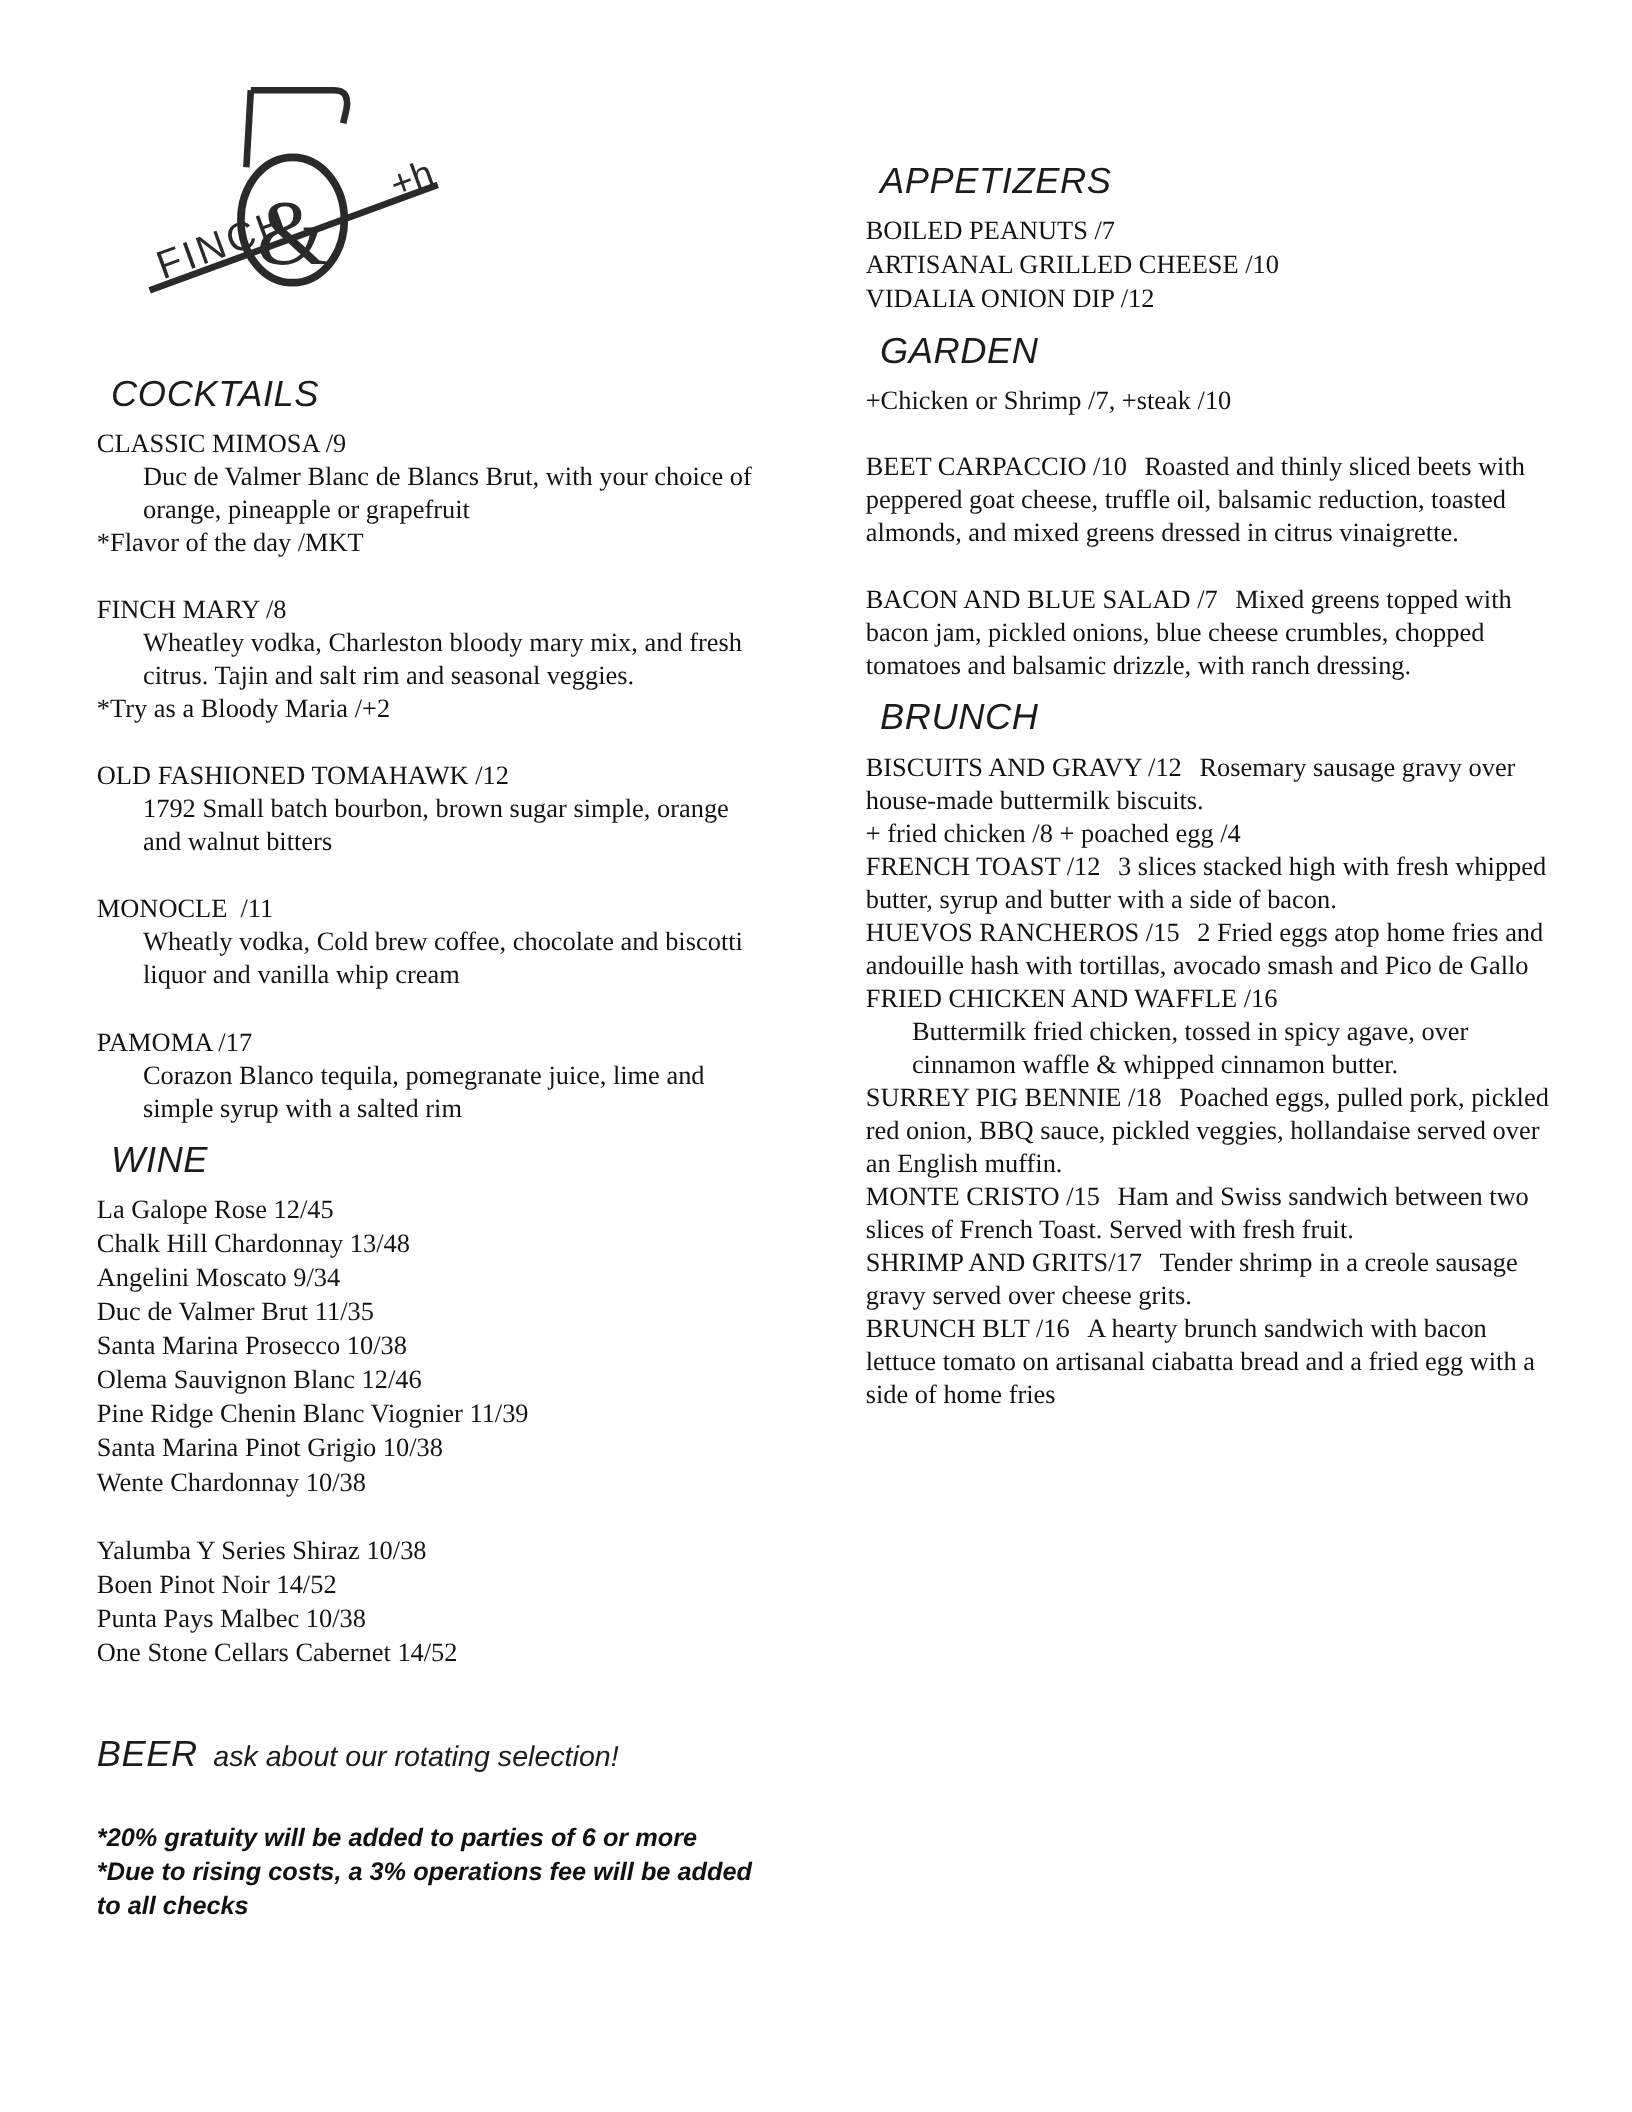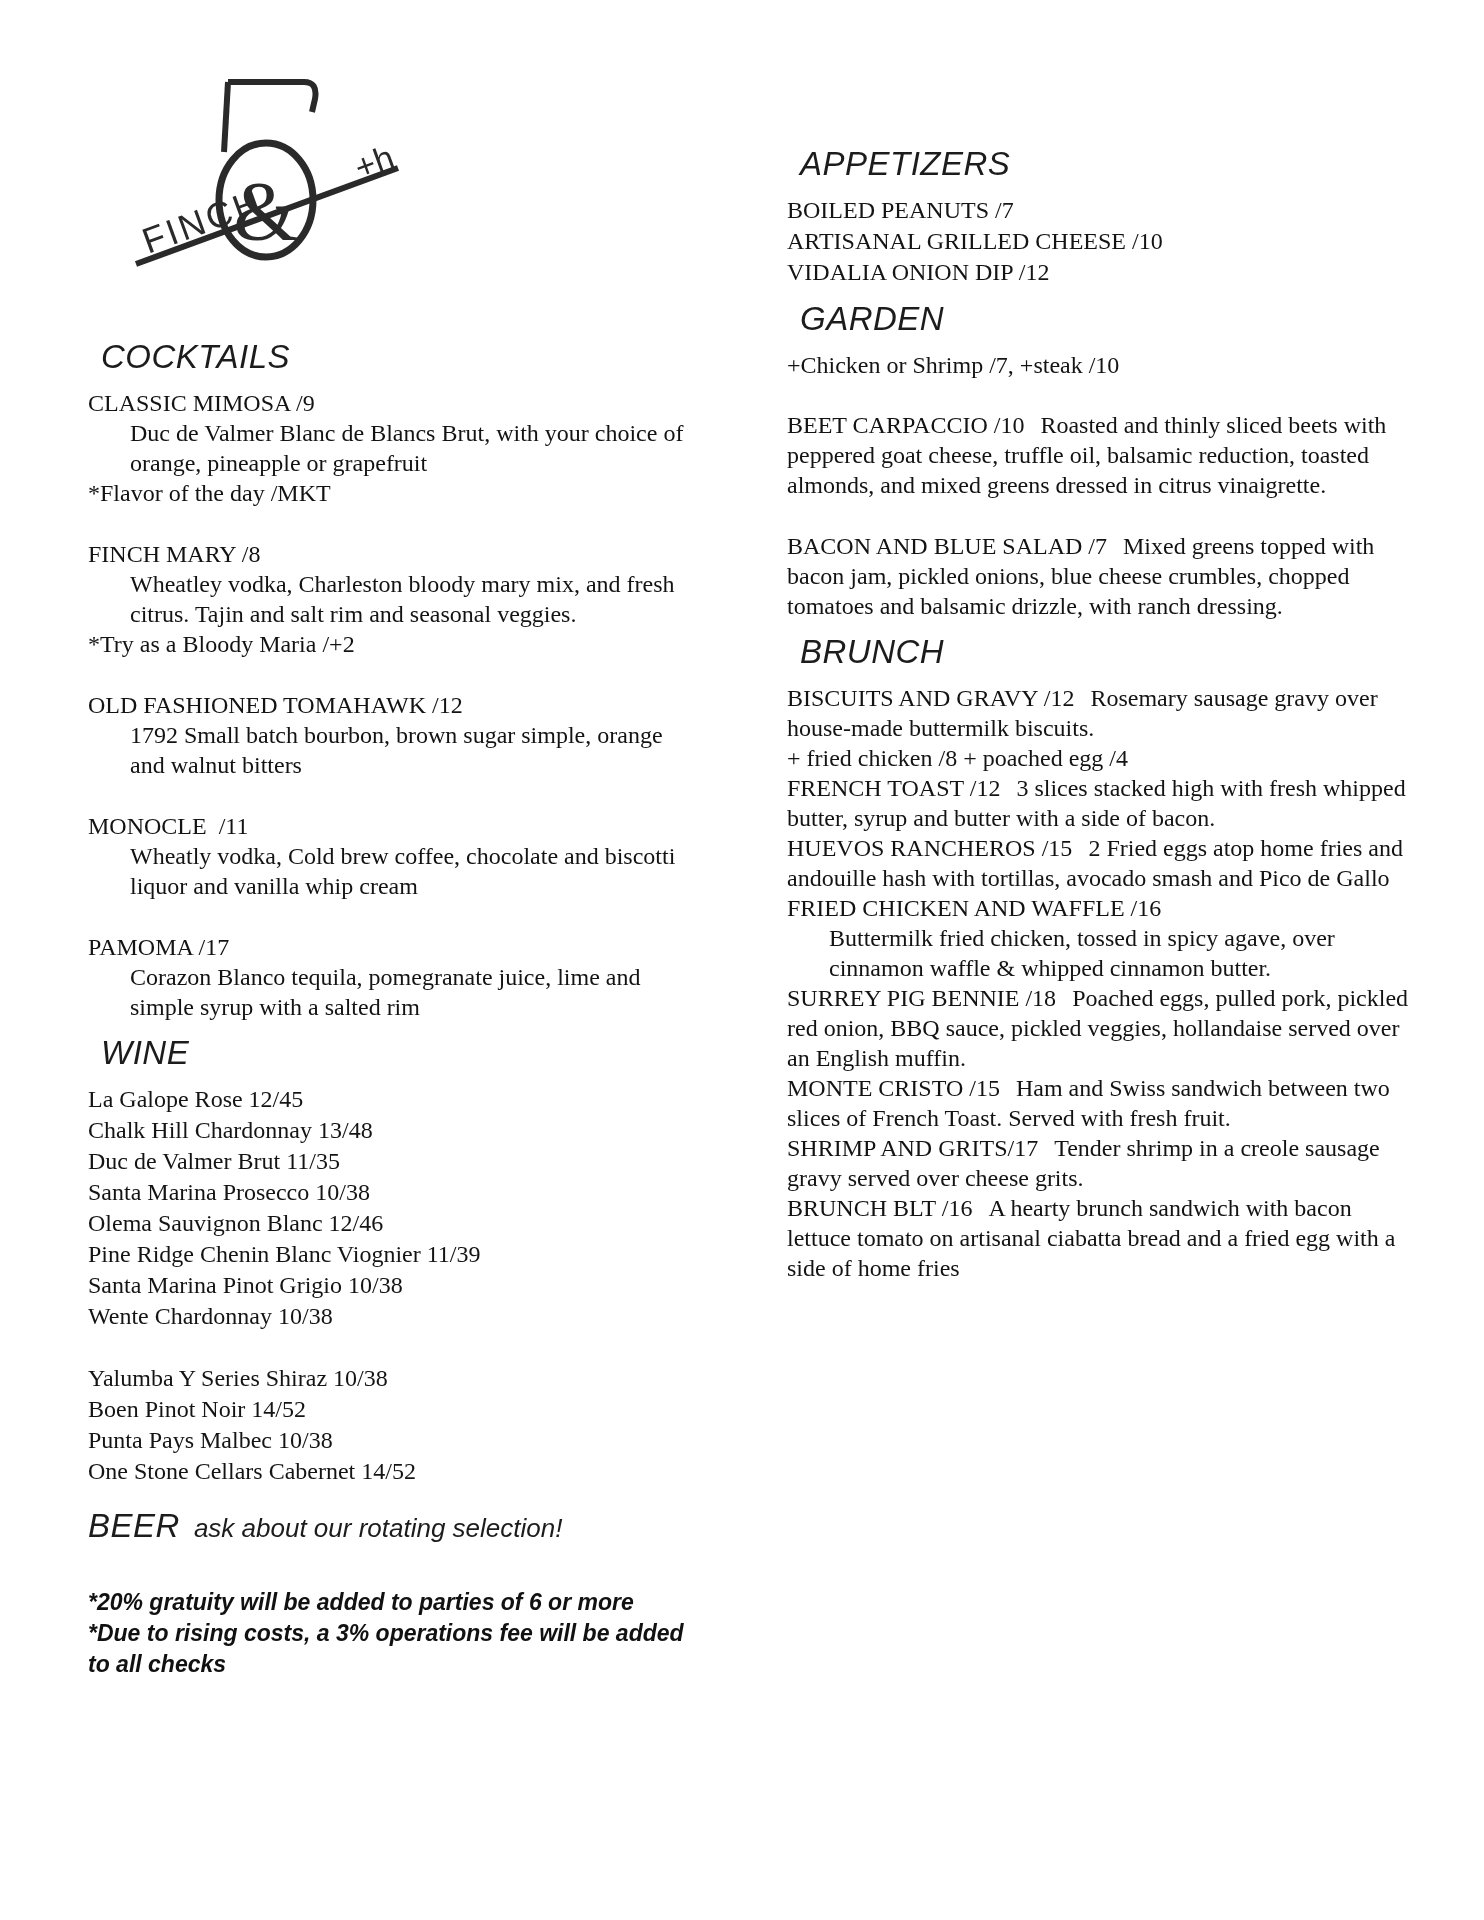--- a/index.html
+++ b/index.html
@@ -43,21 +43,21 @@
   .menu-item:last-child{margin-bottom:0;}
   .item-name{white-space:pre-wrap;}
   .item-desc{white-space:pre-wrap;}
   .inline-desc{margin-left:16px;}
   .block-desc{display:block;margin-left:42px;}
   .item-note{display:block;white-space:pre-wrap;}
 
   .wine-line,.app-line{font-size:24px;line-height:31px;}
   .wine-group-1{margin-bottom:31px;}
 
-  .beer-row{margin-top:20px;}
+  .beer-row{margin-top:56px;}
   .beer-title{
     font-family:"Liberation Sans",sans-serif;
     font-style:italic;font-weight:400;
     font-size:33px;letter-spacing:.5px;color:#1c1c1c;
   }
   .beer-tagline{
     font-family:"Liberation Sans",sans-serif;
     font-style:italic;font-weight:400;
     font-size:26px;color:#1c1c1c;
     margin-left:10px;
@@ -101,20 +101,21 @@
         <div class="menu-item"><span class="item-name">FINCH MARY /8</span><span class="item-desc block-desc">Wheatley vodka, Charleston bloody mary mix, and fresh citrus. Tajin and salt rim and seasonal veggies.</span><span class="item-note">*Try as a Bloody Maria /+2</span></div>
         <div class="menu-item"><span class="item-name">OLD FASHIONED TOMAHAWK /12</span><span class="item-desc block-desc">1792 Small batch bourbon, brown sugar simple, orange and walnut bitters</span></div>
         <div class="menu-item"><span class="item-name">MONOCLE  /11</span><span class="item-desc block-desc">Wheatly vodka, Cold brew coffee, chocolate and biscotti liquor and vanilla whip cream</span></div>
         <div class="menu-item"><span class="item-name">PAMOMA /17</span><span class="item-desc block-desc">Corazon Blanco tequila, pomegranate juice, lime and simple syrup with a salted rim</span></div>
       </div>
 
     <h2 class="sec sec-wine">WINE</h2>
     <div id="wine-group-1" class="wine-group-1">
         <div class="wine-line">La Galope Rose 12/45</div>
         <div class="wine-line">Chalk Hill Chardonnay 13/48</div>
+        <div class="wine-line">Angelini Moscato 9/34</div>
         <div class="wine-line">Duc de Valmer Brut 11/35</div>
         <div class="wine-line">Santa Marina Prosecco 10/38</div>
         <div class="wine-line">Olema Sauvignon Blanc 12/46</div>
         <div class="wine-line">Pine Ridge Chenin Blanc Viognier 11/39</div>
         <div class="wine-line">Santa Marina Pinot Grigio 10/38</div>
         <div class="wine-line">Wente Chardonnay 10/38</div>
       </div>
     <div id="wine-group-2">
         <div class="wine-line">Yalumba Y Series Shiraz 10/38</div>
         <div class="wine-line">Boen Pinot Noir 14/52</div>

